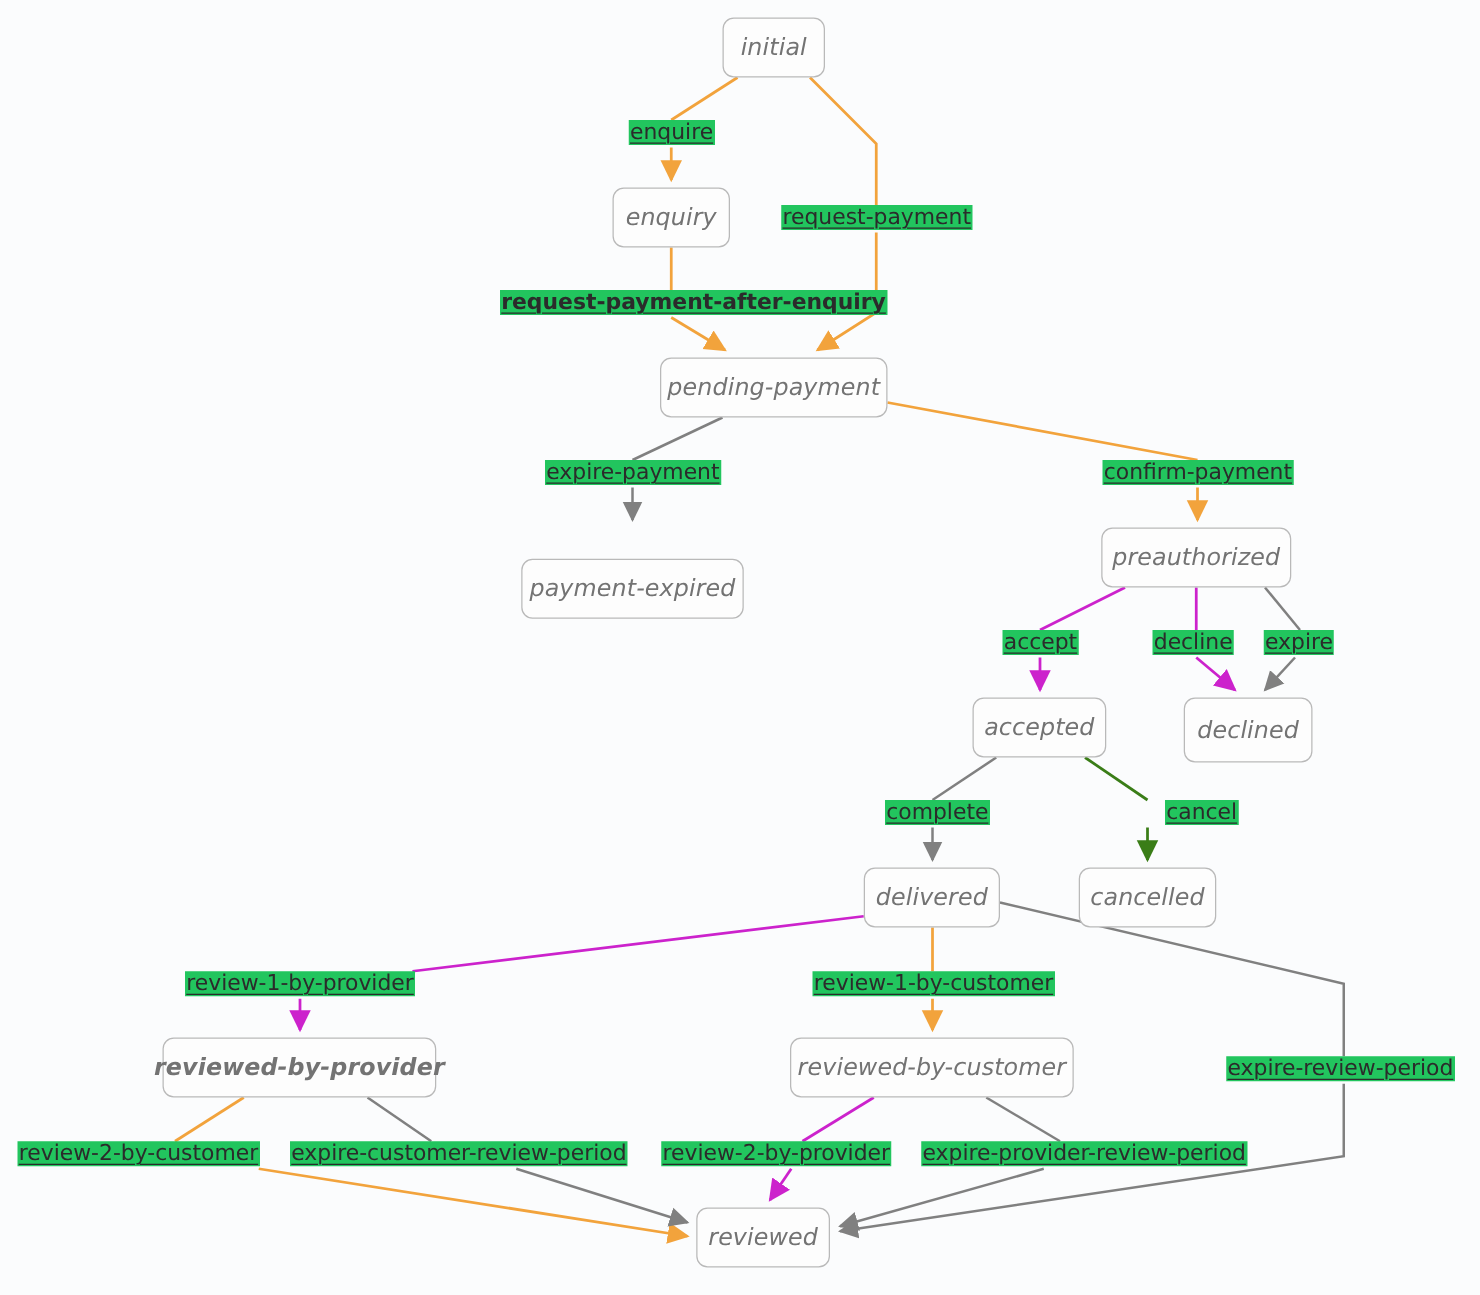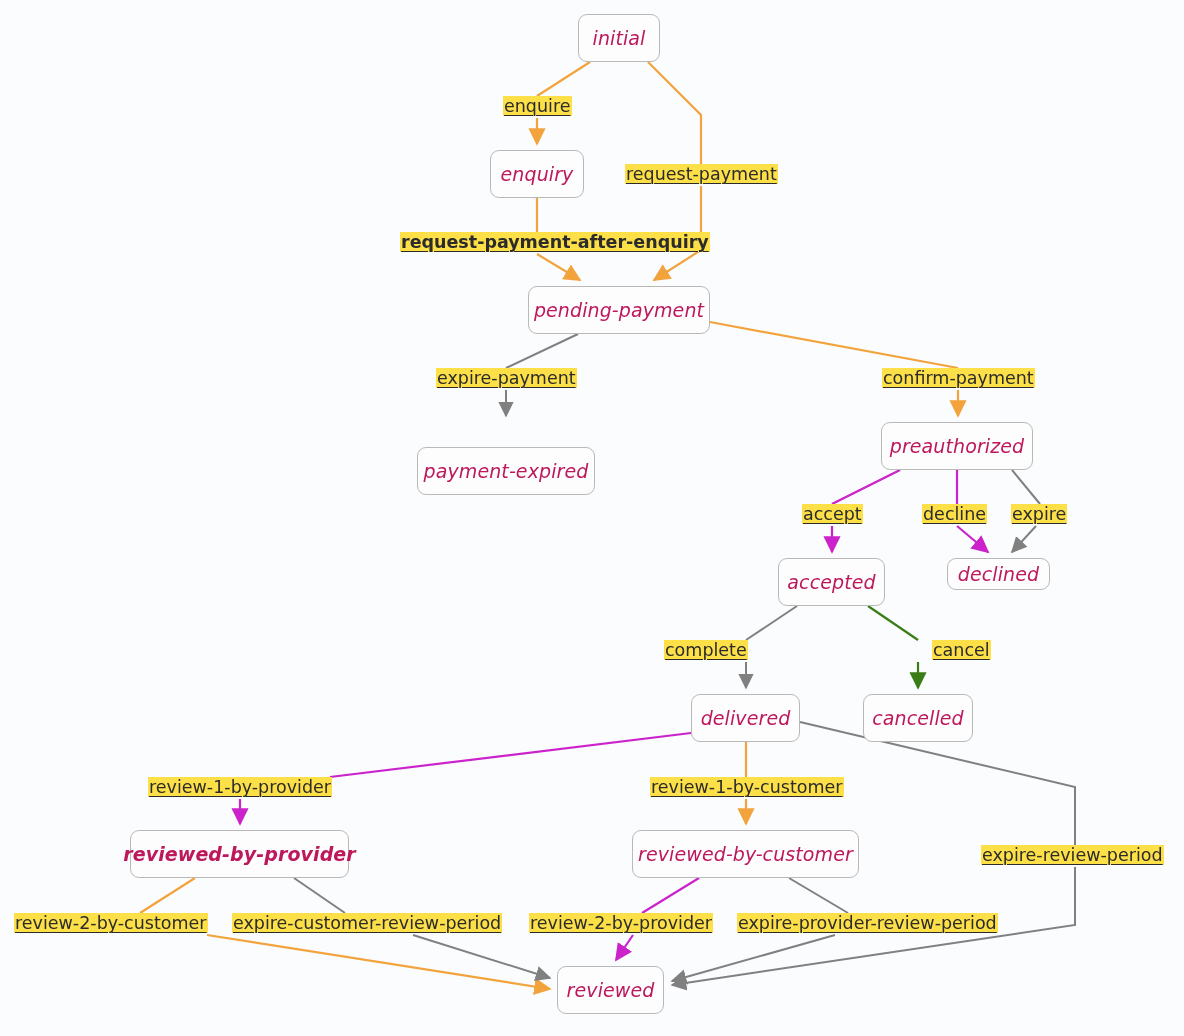--- a/index.html
+++ b/index.html
@@ -25,39 +25,39 @@
   }
   .state-node {
     position: absolute;
     box-sizing: border-box;
     background: #fdfdfd;
     border: 1.4px solid #b9b9b9;
     border-radius: 9px;
     display: flex;
     align-items: center;
     justify-content: center;
-    color: #be185d;
+    color: #737373;
     font-style: italic;
     font-size: 19px;
     letter-spacing: 0.1px;
     white-space: nowrap;
     z-index: 3;
   }
   .edge-label {
     position: absolute;
     box-sizing: border-box;
     z-index: 4;
     color: #2b2b2b;
     font-size: 17.5px;
     white-space: nowrap;
     text-decoration: underline;
     text-decoration-color: #2b2b2b;
     text-underline-offset: 3px;
     text-decoration-thickness: 1.4px;
-    background: #fde047;
+    background: #22c55e;
     padding: 0 1px;
     line-height: 20px;
   }
 </style>
 </head>
 <body>
 
 <div id="canvas">
 
   <svg id="edge-layer" viewBox="0 0 1184 1036" xmlns="http://www.w3.org/2000/svg">
@@ -179,21 +179,21 @@
   </div>
 
   <div class="state-node" style="left:881px;top:422px;width:152px;height:48px;">
     <span>preauthorized</span>
   </div>
 
   <div class="state-node" style="left:778px;top:558px;width:107px;height:48px;">
     <span>accepted</span>
   </div>
 
-  <div class="state-node" style="left:947px;top:558px;width:103px;height:32px;text-align:right;">
+  <div class="state-node" style="left:947px;top:558px;width:103px;height:52px;text-align:right;">
     <span>declined</span>
   </div>
 
   <div class="state-node" style="left:691px;top:694px;width:109px;height:48px;">
     <span>delivered</span>
   </div>
 
   <div class="state-node" style="left:863px;top:694px;width:110px;height:48px;">
     <span>cancelled</span>
   </div>
@@ -219,21 +219,21 @@
   <div class="edge-label" style="left:436px;top:368px;">expire-payment</div>
 
   <div class="edge-label" style="left:882px;top:368px;">confirm-payment</div>
 
   <div class="edge-label" style="left:802px;top:504px;">accept</div>
 
   <div class="edge-label" style="left:922px;top:504px;">decline</div>
 
   <div class="edge-label" style="left:1011px;top:504px;">expire</div>
 
-  <div class="edge-label" style="left:664px;top:640px;">complete</div>
+  <div class="edge-label" style="left:708px;top:640px;">complete</div>
 
   <div class="edge-label" style="left:932px;top:640px;">cancel</div>
 
   <div class="edge-label" style="left:148px;top:777px;">review-1-by-provider</div>
 
   <div class="edge-label" style="left:650px;top:777px;">review-1-by-customer</div>
 
   <div class="edge-label" style="left:981px;top:845px;">expire-review-period</div>
 
   <div class="edge-label" style="left:14px;top:913px;">review-2-by-customer</div>

